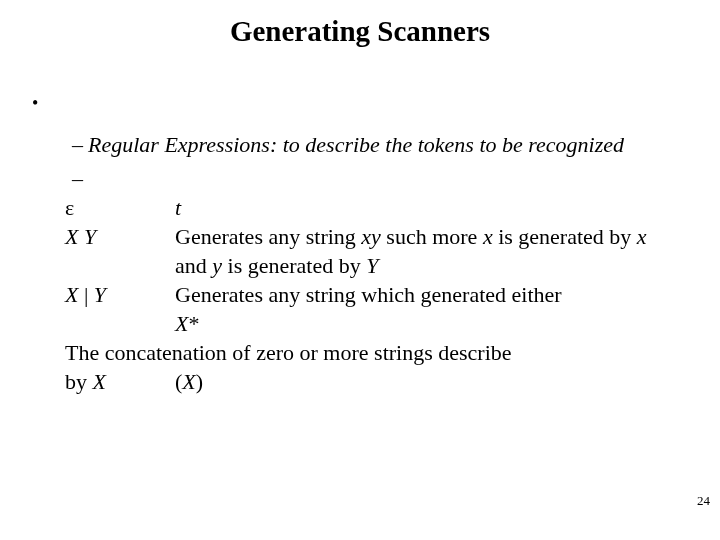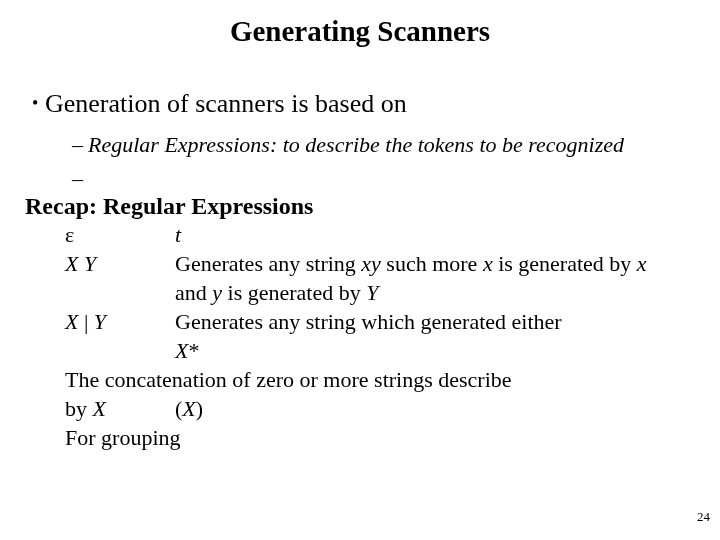--- a/index.html
+++ b/index.html
@@ -54,60 +54,57 @@
     grid-template-columns: 110px 1fr;
     padding-left: 65px;
     font-size: 22px;
     line-height: 29px;
   }
   .regex-table .sym, .regex-table .desc { white-space: nowrap; }
   .it { font-style: italic; }
   .page-number {
     position: absolute;
     right: 10px;
-    bottom: 17px;
+    bottom: 33px;
     font-size: 13px;
     line-height: 13px;
   }
 </style>
 </head>
 <body>
 
 <div class="slide">
   <h1 class="title">Generating Scanners</h1>
 
   <div class="bullet-line">
     <span class="marker">•</span>
-    <span class="bullet-text">Generation of scanners is based on</span>
   </div>
 
   <div id="sub-bullets">
       <div class="sub-bullet">
         <span class="marker">–</span>
         <span class="text">Regular Expressions: to describe the tokens to be recognized</span>
       </div>
       <div class="sub-bullet">
         <span class="marker">–</span>
       </div>
     </div>
 
-  <div class="recap">Recap: Regular Expressions</div>
 
   <div id="regex-table" class="regex-table">
       <div class="sym"><span>ε</span></div>
       <div class="sym"><span class="it">t</span></div>
       <div class="sym"><span class="it">X Y</span></div>
       <div class="desc"><span>Generates any string </span><span class="it">xy</span><span> such more </span><span class="it">x</span><span> is generated by </span><span class="it">x</span></div>
       <div class="sym"></div>
       <div class="desc"><span>and </span><span class="it">y</span><span> is generated by </span><span class="it">Y</span></div>
       <div class="sym"><span class="it">X</span><span> | </span><span class="it">Y</span></div>
       <div class="desc"><span>Generates any string which generated either</span></div>
       <div class="sym"></div>
       <div class="sym"><span class="it">X</span><span>*</span></div>
       <div class="desc"><span>The concatenation of zero or more strings describe</span></div>
       <div class="sym"></div>
       <div class="desc"><span>by </span><span class="it">X</span></div>
       <div class="sym"><span>(</span><span class="it">X</span><span>)</span></div>
-      <div class="desc"><span>For grouping</span></div>
     </div>
 
   <div class="page-number">24</div>
 </div>
 
 </body></html>

